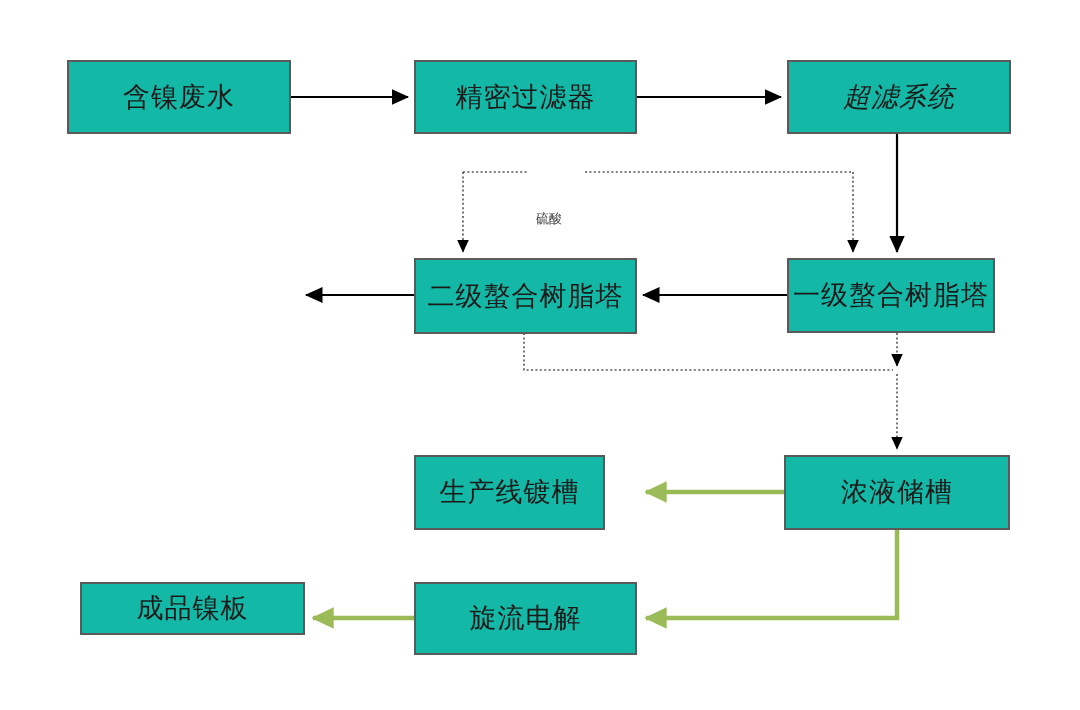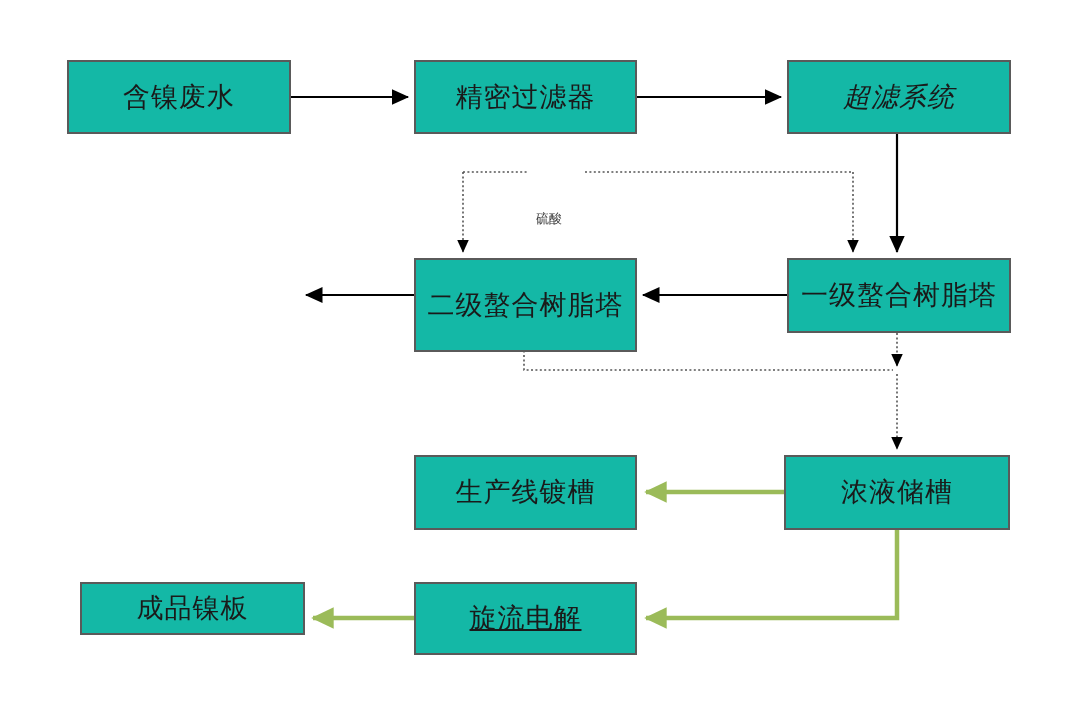--- a/index.html
+++ b/index.html
@@ -80,27 +80,27 @@
     <line x1="414" y1="618" x2="313" y2="618" stroke="#9BBB59" stroke-width="4.5" marker-end="url(#ah-green)"></line>
   </svg>
 
   <div class="node" style="left:67px;top:60px;width:224px;height:74px;">含镍废水</div>
 
   <div class="node" style="left:414px;top:60px;width:223px;height:74px;text-align:center;">精密过滤器</div>
 
   <div class="node" style="left:787px;top:60px;width:224px;height:74px;font-style:italic;">超滤系统</div>
 
 
-  <div class="node" style="left:414px;top:258px;width:223px;height:94px;">二级螯合树脂塔</div>
+  <div class="node" style="left:414px;top:258px;width:223px;height:76px;">二级螯合树脂塔</div>
 
-  <div class="node" style="left:787px;top:258px;width:224px;height:75px;">一级螯合树脂塔</div>
+  <div class="node" style="left:787px;top:258px;width:208px;height:75px;">一级螯合树脂塔</div>
 
-  <div class="node" style="left:414px;top:455px;width:223px;height:75px;">生产线镀槽</div>
+  <div class="node" style="left:414px;top:455px;width:191px;height:75px;">生产线镀槽</div>
 
   <div class="node" style="left:784px;top:455px;width:226px;height:75px;">浓液储槽</div>
 
   <div class="node" style="left:80px;top:582px;width:225px;height:53px;">成品镍板</div>
 
-  <div class="node" style="left:414px;top:582px;width:223px;height:73px;text-decoration:underline;">旋流电解</div>
+  <div class="node" style="left:414px;top:582px;width:223px;height:73px;">旋流电解</div>
 
   <div class="edge-label" style="left:531px;top:164px;margin-top:48px;">硫酸</div>
 
 </div>
 
 </body></html>

